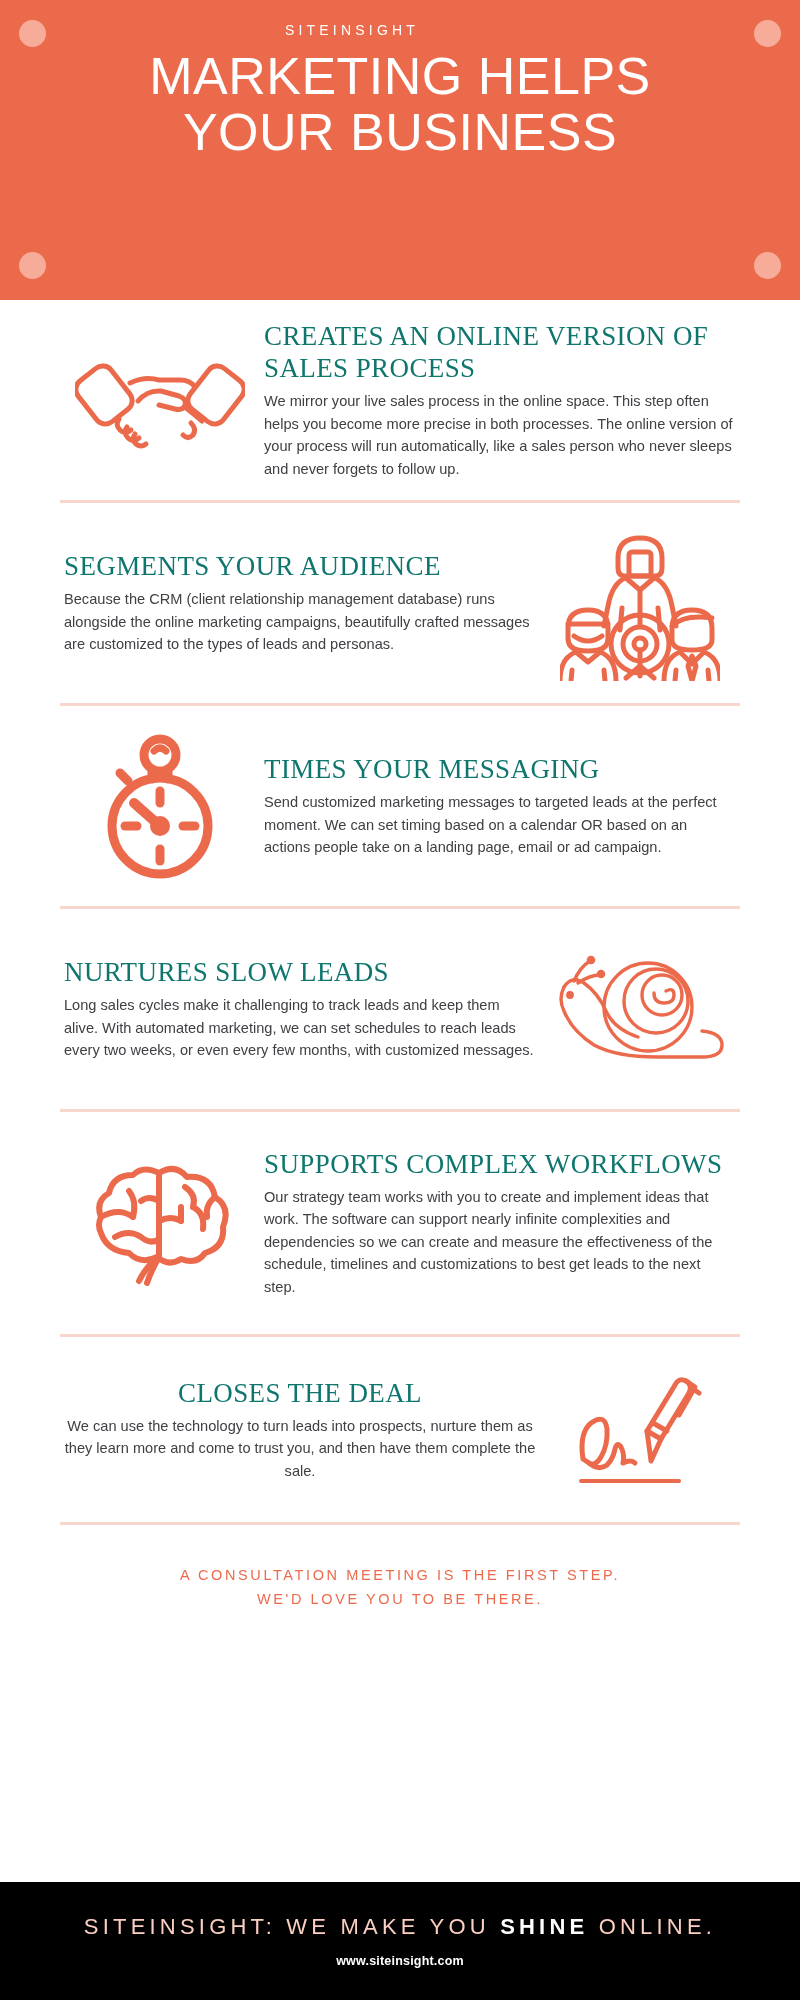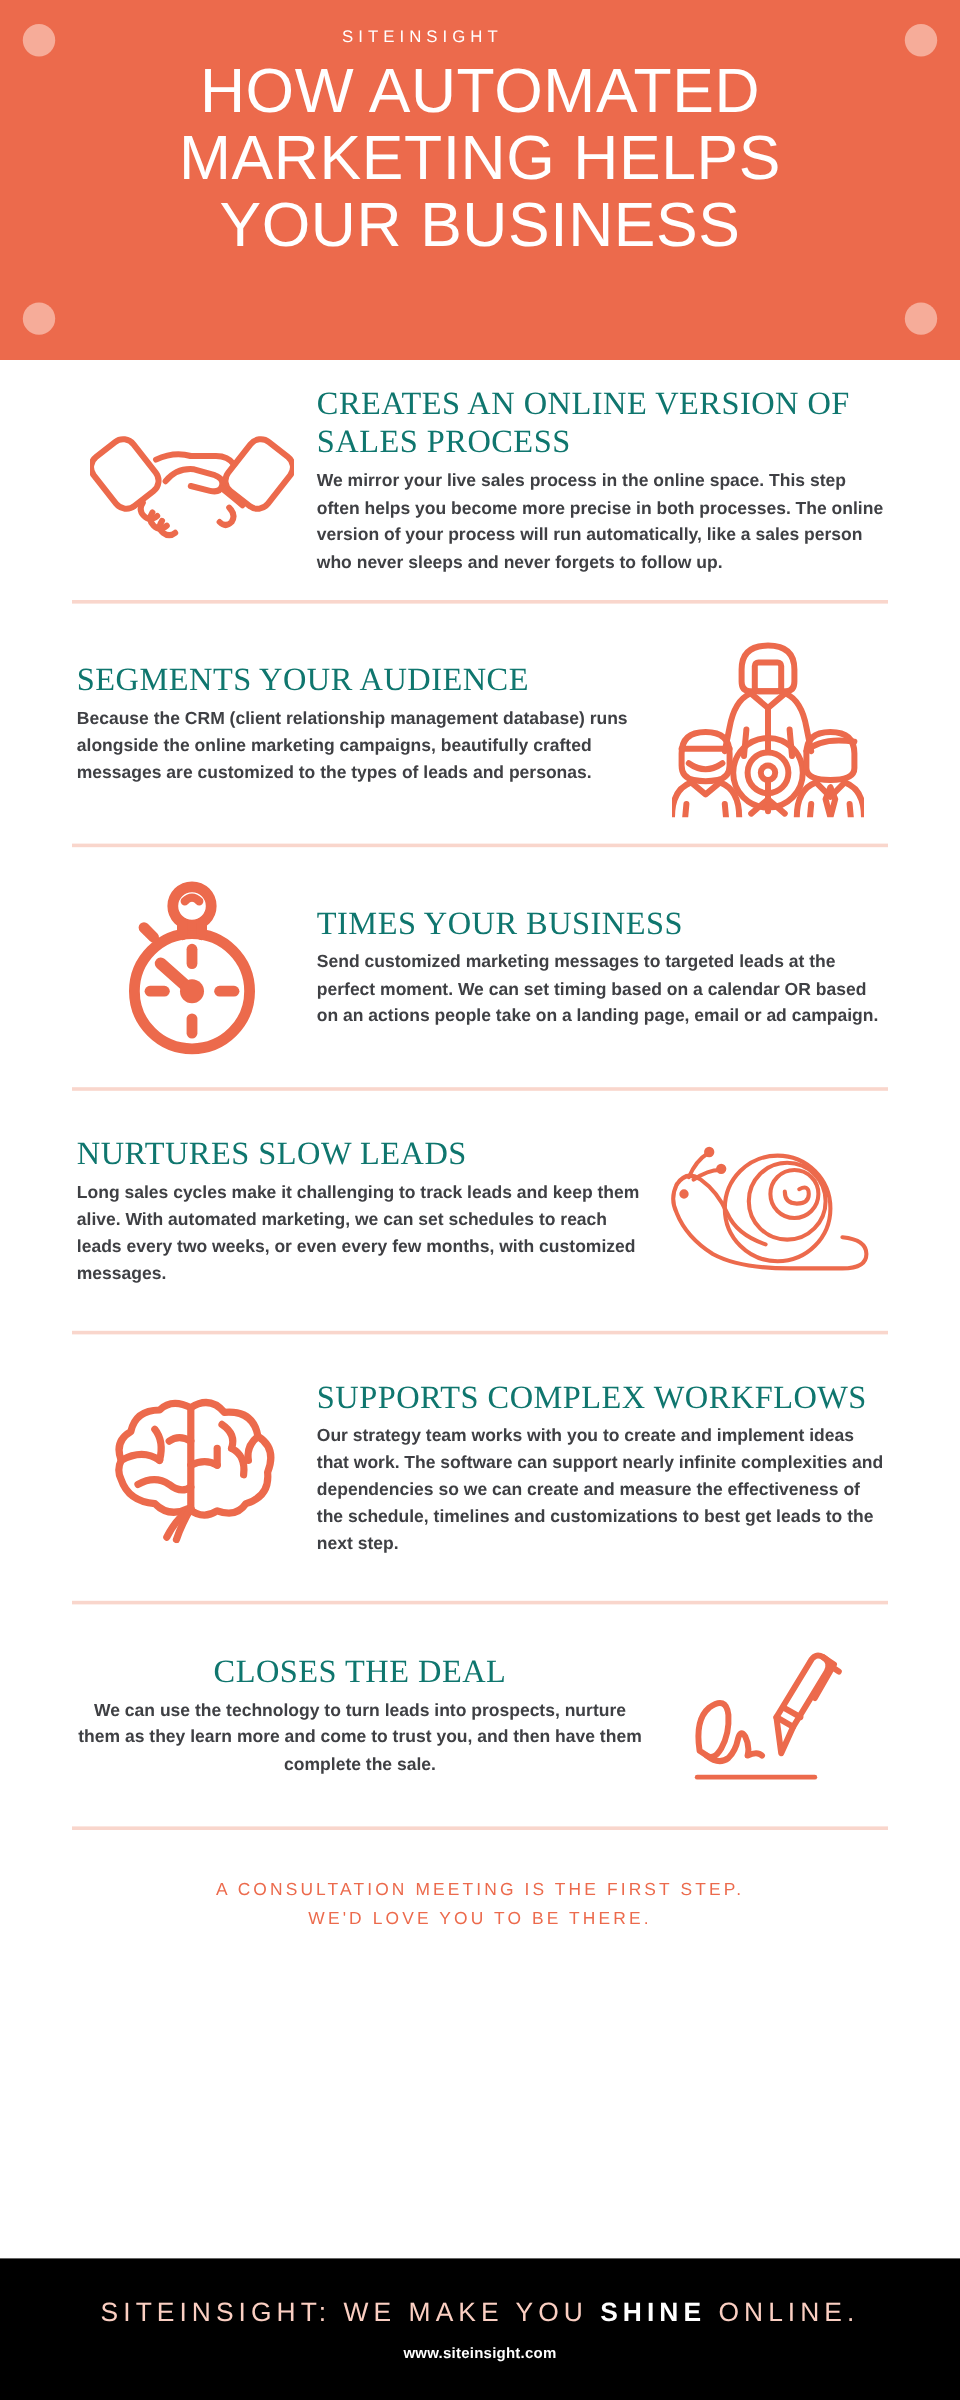--- a/index.html
+++ b/index.html
@@ -88,21 +88,21 @@
     font-size:27px;
     line-height:32px;
     font-weight:400;
     letter-spacing:0.4px;
     margin-bottom:6px;
   }
   .sec-body {
     color:#3f4044;
     font-size:14.6px;
     line-height:22.5px;
-    font-weight:700;
+    font-weight:400;
   }
 
   .divider {
     width:680px;
     height:3px;
     background:#f9d6cc;
     margin:0 auto;
   }
 
   
@@ -151,21 +151,20 @@
 
 <div class="header">
   <span class="dot tl"></span>
   <span class="dot bl"></span>
   <span class="dot tr"></span>
   <span class="dot br"></span>
 
   <div class="brand-top">SITEINSIGHT</div>
 
   <div class="header-title">
-    <span class="line">HOW AUTOMATED</span>
     <span class="line">MARKETING HELPS</span>
     <span class="line">YOUR BUSINESS</span>
   </div>
 </div>
 
 <div class="content">
 
   <div class="section icon-left" style="height:200px;">
     <div class="icon-cell">
       <svg width="170" height="110" viewBox="0 0 170 110" fill="none" stroke="#ec6a4c" stroke-width="5" stroke-linejoin="round" stroke-linecap="round">
@@ -246,21 +245,21 @@
         <path d="M30 42 L38 50" stroke-width="9"></path>
         <path d="M70 60 L70 72"></path>
         <path d="M70 118 L70 130"></path>
         <path d="M35 95 L47 95"></path>
         <path d="M93 95 L105 95"></path>
         <path d="M44 72 L70 95" stroke-width="10"></path>
         <circle cx="70" cy="95" r="10" fill="#ec6a4c" stroke="none"></circle>
       </svg>
     </div>
     <div class="text-cell">
-      <div class="sec-title">TIMES YOUR BUSINESS</div>
+      <div class="sec-title">TIMES YOUR MESSAGING</div>
       <div class="sec-body">Send customized marketing messages to targeted leads at the perfect moment. We can set timing based on a calendar OR based on an actions people take on a landing page, email or ad campaign.</div>
     </div>
   </div>
 
   <div class="divider"></div>
 
   <div class="section icon-right" style="height:200px;">
     <div class="icon-cell">
       <svg width="180" height="120" viewBox="0 0 180 120" fill="none" stroke="#ec6a4c" stroke-width="3.4" stroke-linejoin="round" stroke-linecap="round">
         <path d="M14 38 Q8 50 14 62 Q22 82 44 96 Q66 108 108 108 L152 108 Q172 108 172 96 Q172 84 152 82"></path>

